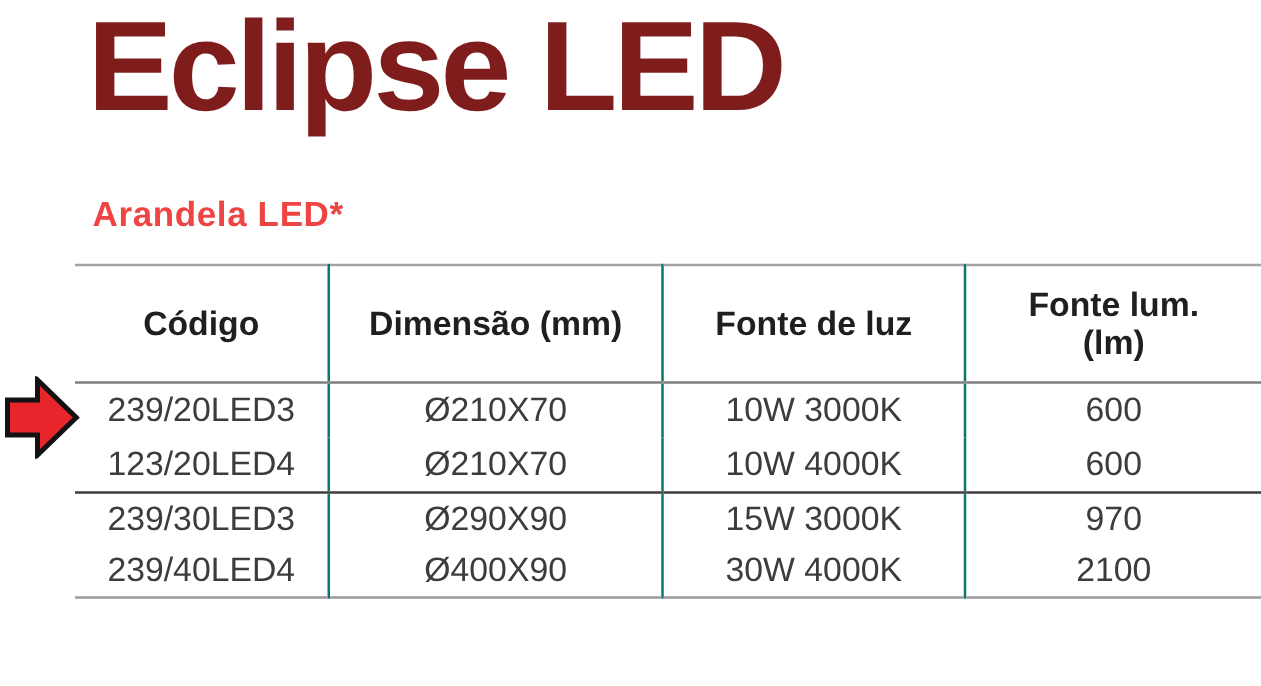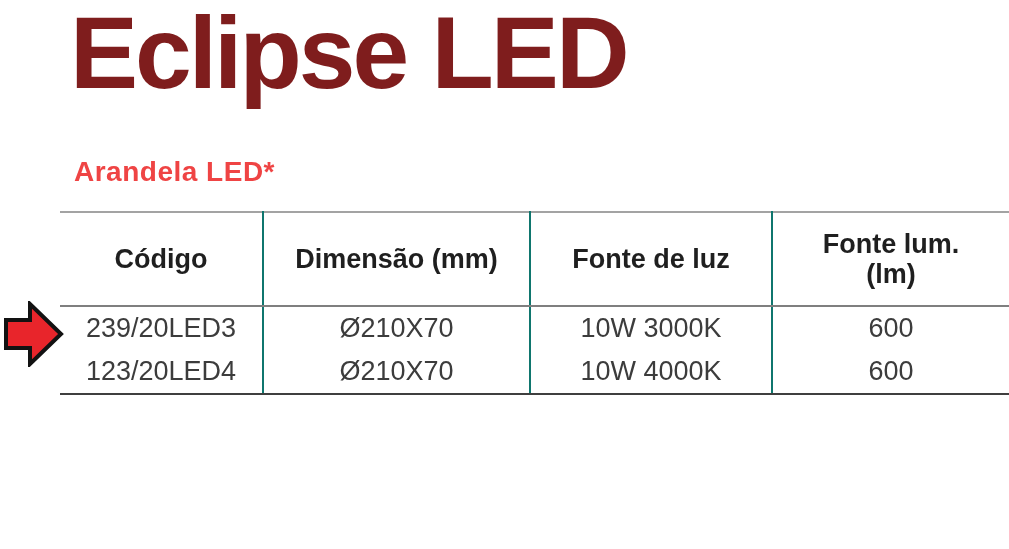--- a/index.html
+++ b/index.html
@@ -105,18 +105,30 @@
       <td>Ø210X70</td>
       <td>10W 3000K</td>
       <td>600</td>
     </tr>
     <tr class="row-pair-first group-end">
       <td>123/20LED4</td>
       <td>Ø210X70</td>
       <td>10W 4000K</td>
       <td>600</td>
     </tr>
+    <tr>
+      <td>239/30LED3</td>
+      <td>Ø290X90</td>
+      <td>15W 3000K</td>
+      <td>970</td>
+    </tr>
+    <tr>
+      <td>239/40LED4</td>
+      <td>Ø400X90</td>
+      <td>30W 4000K</td>
+      <td>2100</td>
+    </tr>
   </tbody>
 </table>
 
 <svg class="pointer-arrow" viewBox="0 0 60 66" xmlns="http://www.w3.org/2000/svg">
   <polygon points="2,19 26,19 26,3 57,33 26,63 26,47 2,47" fill="#e8252b" stroke="#121212" stroke-width="4" stroke-linejoin="miter"></polygon>
 </svg>
 
 </body></html>

